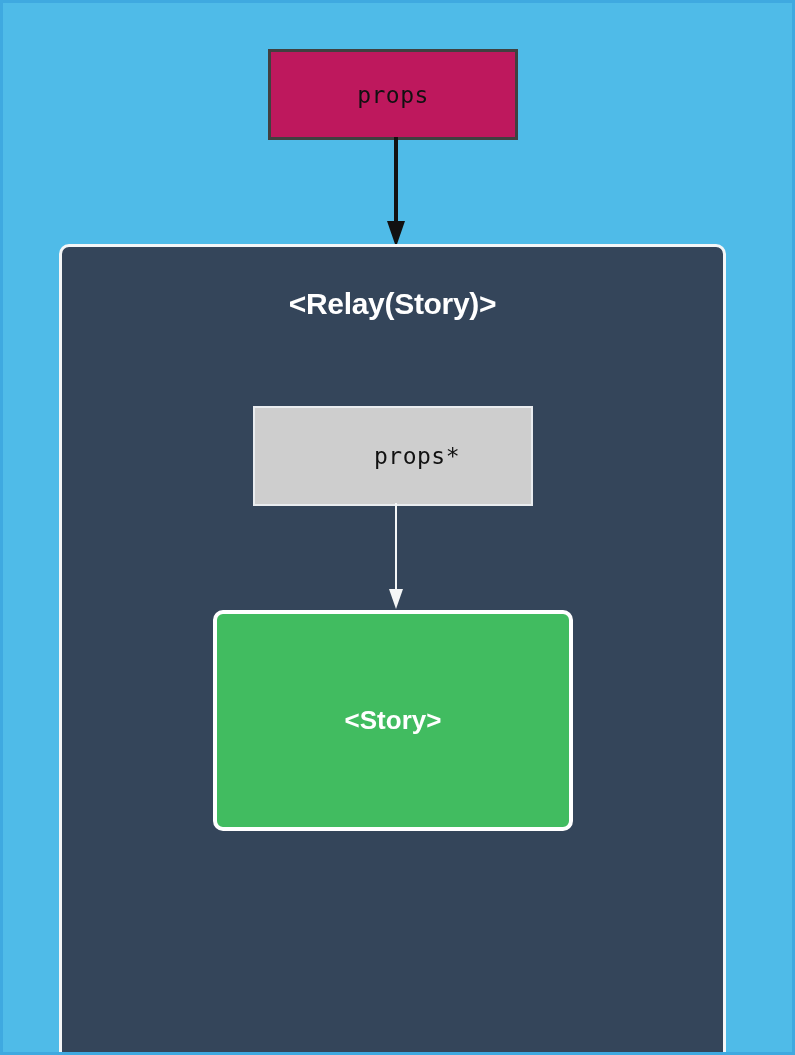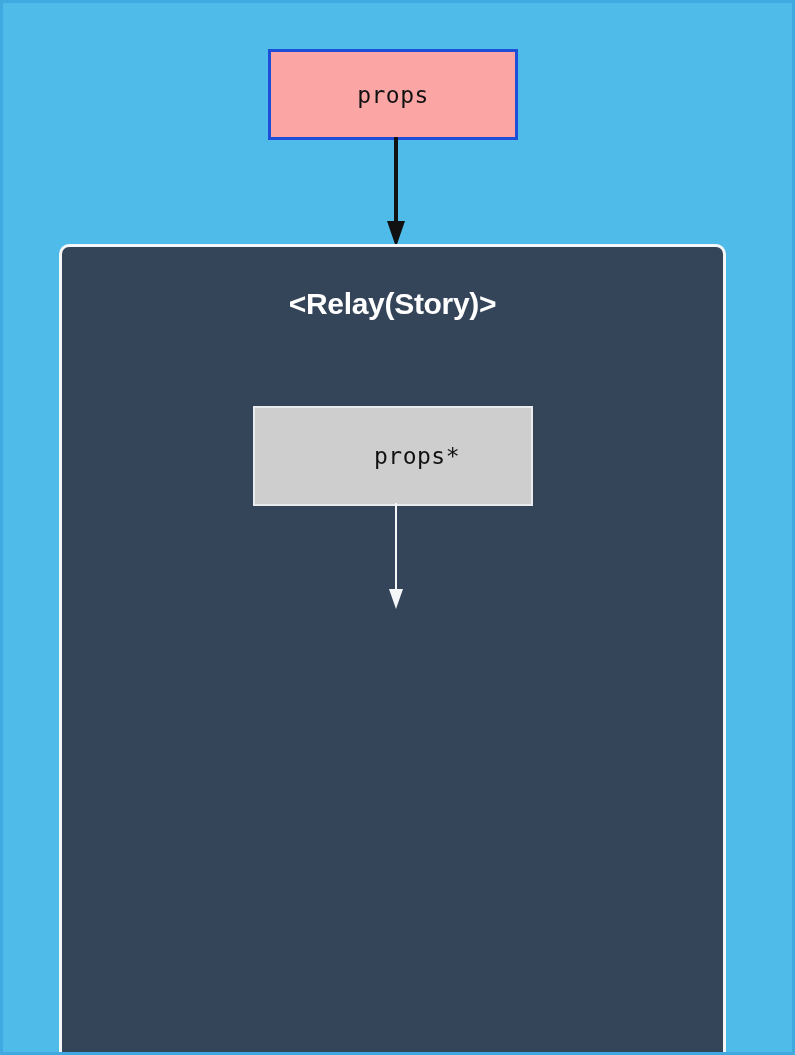--- a/index.html
+++ b/index.html
@@ -19,22 +19,22 @@
     box-sizing: border-box;
     background: #4fbbe8;
     border: 3px solid #3fa9e0;
     overflow: hidden;
   }
 
   
   .props-box {
     position: absolute;
     box-sizing: border-box;
-    background: #fca5a5;
-    border: 3px solid #1d4ed8;
+    background: #be185d;
+    border: 3px solid #404040;
     display: flex;
     align-items: center;
     justify-content: center;
   }
   .props-box .label {
     font-family: "DejaVu Sans Mono", "Liberation Mono", monospace;
     font-size: 23px;
     color: #111111;
     letter-spacing: 0.5px;
     white-space: pre;
@@ -152,14 +152,17 @@
 
   <div class="props-box" id="props-inner">
     <span class="label">props*</span>
   </div>
 
   <svg class="arrow-svg" id="arrow-inner" viewBox="0 0 26 110">
     <line x1="13" y1="0" x2="13" y2="92" stroke="#f4f6f7" stroke-width="2"></line>
     <polygon points="13,106 6,86 20,86" fill="#f4f6f7"></polygon>
   </svg>
 
+  <div id="story-box">
+    <span class="label">&lt;Story&gt;</span>
+  </div>
 
 </div>
 
 </body></html>

